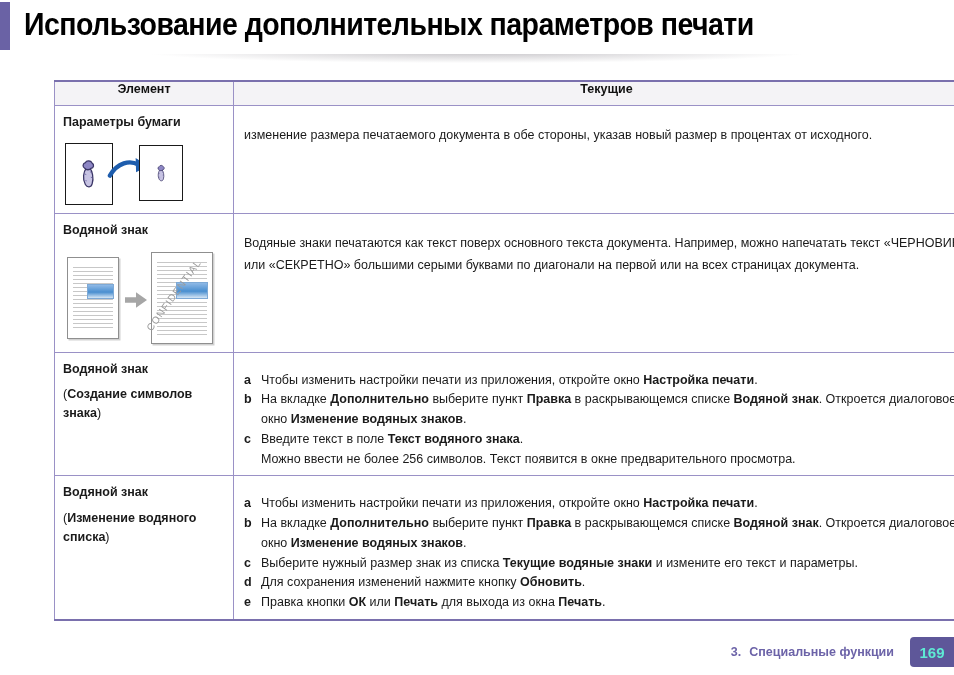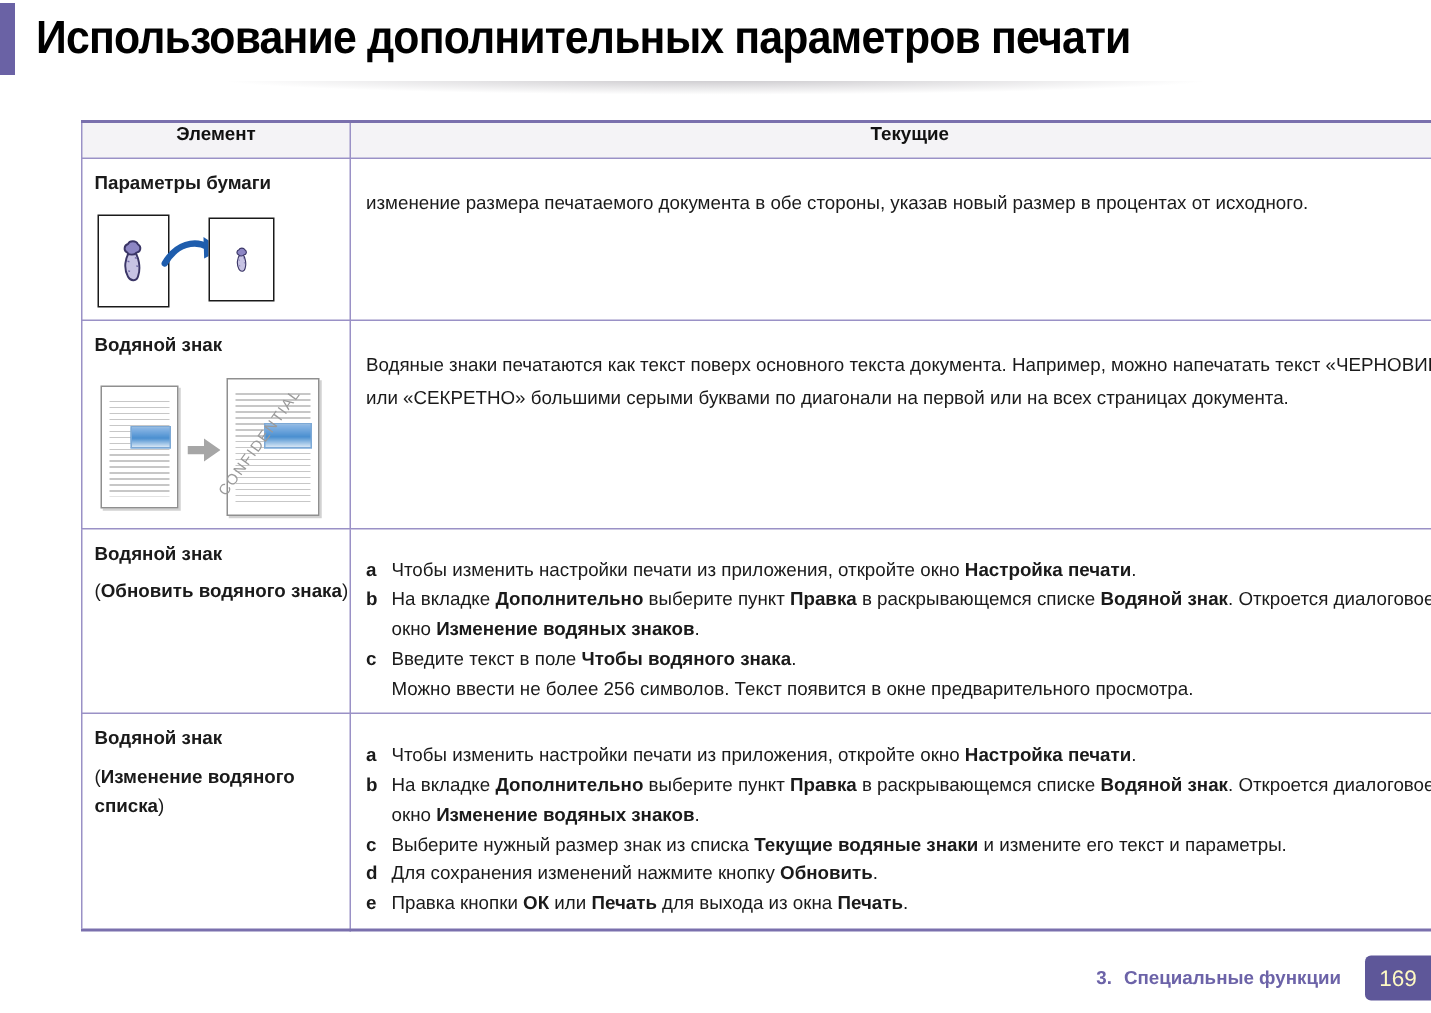--- a/index.html
+++ b/index.html
@@ -92,21 +92,21 @@
 
   
   .footer { position: absolute; right: 0; bottom: 8px; display: flex; align-items: center; }
   .footer-section {
     color: var(--footer_text, #6c63a8); font-weight: bold; font-size: 12.5px;
     margin-right: 16px; display: flex;
   }
   .footer-section .num { margin-right: 8px; }
   .page-badge {
     width: 44px; height: 30px; background: var(--badge_bg, #5e5799);
-    border-radius: 4px 0 0 4px; color: #fef9c3; font-weight: normal; font-size: 15px;
+    border-radius: 4px 0 0 4px; color: #5eead4; font-weight: bold; font-size: 15px;
     display: flex; align-items: center; justify-content: center;
   }
 </style>
 </head>
 <body style="--accent: #6a62a5; --footer_text: #6c63a8; --badge_bg: #5e5799; --table_border: #9a91c6; --table_border_strong: #7a70ad; --header_bg: #f4f3f6; --arrow_blue: #1e5dad; --gray_arrow: #a6a6a6; --watermark_gray: #9a9a9a; --image_blue: #4a8fd0;">
 
 <div class="title-block">
   <div class="accent-bar"></div>
   <div class="page-title">Использование дополнительных параметров печати</div>
 </div>
@@ -171,34 +171,34 @@
 </div>
 </div>
         </td>
         <td class="cell-desc">
           <div class="desc-p">Водяные знаки печатаются как текст поверх основного текста документа. Например, можно напечатать текст «ЧЕРНОВИК» или «СЕКРЕТНО» большими серыми буквами по диагонали на первой или на всех страницах документа.</div>
         </td>
       </tr>
       <tr style="height: 98px;">
         <td class="cell-el">
           <div class="el-title">Водяной знак</div>
-          <div class="el-sub"><span>(</span><span class="b">Обновить водяного знака</span><span>)</span></div>
+          <div class="el-sub"><span>(</span><span class="b">Создание символов знака</span><span>)</span></div>
         </td>
         <td class="cell-desc">
           <div class="step">
             <span class="step-letter">a</span>
             <span class="step-text"><span>Чтобы изменить настройки печати из приложения, откройте окно </span><span class="b">Настройка печати</span><span>.</span></span>
           </div>
           <div class="step">
             <span class="step-letter">b</span>
             <span class="step-text"><span>На вкладке </span><span class="b">Дополнительно</span><span> выберите пункт </span><span class="b">Правка</span><span> в раскрывающемся списке </span><span class="b">Водяной знак</span><span>. Откроется диалоговое окно </span><span class="b">Изменение водяных знаков</span><span>.</span></span>
           </div>
           <div class="step">
             <span class="step-letter">c</span>
-            <span class="step-text"><span>Введите текст в поле </span><span class="b">Чтобы водяного знака</span><span>.</span></span>
+            <span class="step-text"><span>Введите текст в поле </span><span class="b">Текст водяного знака</span><span>.</span></span>
           </div>
           <div class="step-note">Можно ввести не более 256 символов. Текст появится в окне предварительного просмотра.</div>
         </td>
       </tr>
       <tr style="height: 120px;">
         <td class="cell-el">
           <div class="el-title">Водяной знак</div>
           <div class="el-sub"><span>(</span><span class="b">Изменение водяного списка</span><span>)</span></div>
         </td>
         <td class="cell-desc">

